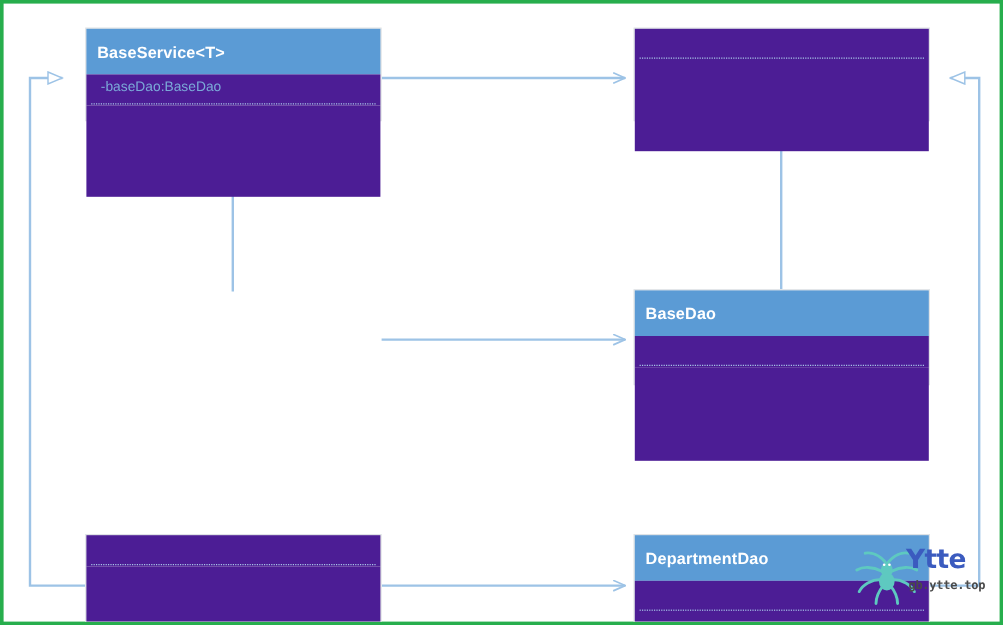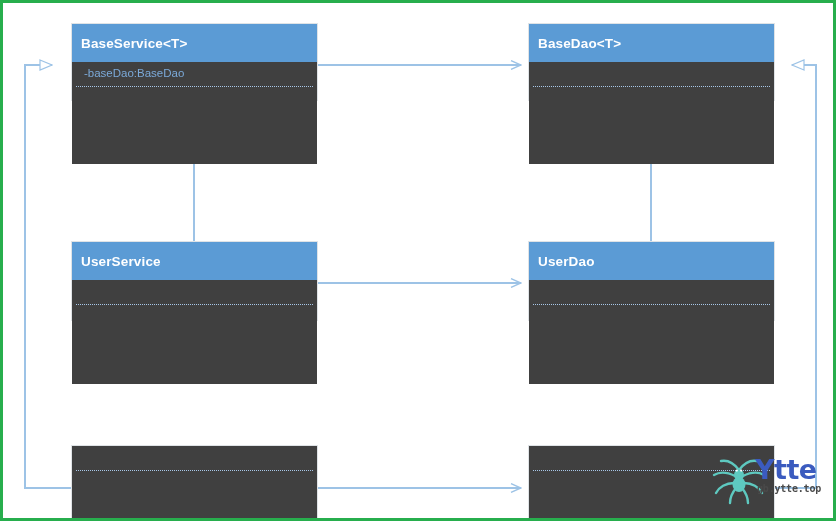--- a/index.html
+++ b/index.html
@@ -41,21 +41,21 @@
     letter-spacing: 0.15px;
     padding: 0 9px;
     display: flex;
     align-items: center;
     box-sizing: border-box;
     height: 38px;
   }
   .uml-compartment {
     box-sizing: border-box;
     position: relative;
-    background: #404040;
+    background: #4c1d95;
   }
   .uml-attrs {
     height: 26px;
     padding: 4px 9px 0 12px;
   }
   .uml-attr-line {
     color: #7ba9d8;
     font-size: 11.5px;
     line-height: 15px;
     white-space: nowrap;
@@ -79,21 +79,21 @@
     height: 50px;
     z-index: 40;
     pointer-events: none;
   }
   #watermark .wm-text {
     position: absolute;
     left: 46px;
     top: -2px;
     font-family: "DejaVu Sans", sans-serif;
     font-weight: bold;
-    font-size: 27px;
+    font-size: 22px;
     color: #3b5bbf;
     letter-spacing: -0.5px;
   }
   #watermark .wm-url {
     position: absolute;
     left: 48px;
     top: 27px;
     font-family: "DejaVu Sans Mono", monospace;
     font-weight: bold;
     font-size: 10px;
@@ -145,51 +145,44 @@
   <div class="uml-class" style="left:68px; top:20px; width:247px; height:78px;">
     <div class="uml-header">BaseService&lt;T&gt;</div>
     <div class="uml-compartment uml-attrs">
       <div class="uml-attr-line">-baseDao:BaseDao</div>
       <div class="uml-divider" style="top:24px;"></div>
     </div>
     <div class="uml-compartment uml-ops"></div>
   </div>
 
   <div class="uml-class" style="left:525px; top:20px; width:247px; height:78px;">
-    <div class="uml-header">BaseDao&lt;T&gt;</div>
-    <div class="uml-compartment uml-attrs">
-      <div class="uml-divider" style="top:24px;"></div>
-    </div>
-    <div class="uml-compartment uml-ops"></div>
-  </div>
-
-  <div class="uml-class" style="left:68px; top:238px; width:247px; height:80px;">
-    <div class="uml-header">UserService</div>
-    <div class="uml-compartment uml-attrs">
-      <div class="uml-divider" style="top:24px;"></div>
-    </div>
-    <div class="uml-compartment uml-ops"></div>
-  </div>
+    <div class="uml-compartment uml-attrs">
+      <div class="uml-divider" style="top:24px;"></div>
+    </div>
+    <div class="uml-compartment uml-ops"></div>
+  </div>
+
 
   <div class="uml-class" style="left:525px; top:238px; width:247px; height:80px;">
-    <div class="uml-header">UserDao</div>
+    <div class="uml-header">BaseDao</div>
     <div class="uml-compartment uml-attrs">
       <div class="uml-divider" style="top:24px;"></div>
     </div>
     <div class="uml-compartment uml-ops"></div>
   </div>
 
   <div class="uml-class" style="left:68px; top:442px; width:247px; height:80px;">
     <div class="uml-compartment uml-attrs">
       <div class="uml-divider" style="top:24px;"></div>
     </div>
     <div class="uml-compartment uml-ops"></div>
   </div>
 
   <div class="uml-class" style="left:525px; top:442px; width:247px; height:80px;">
+    <div class="uml-header">DepartmentDao</div>
     <div class="uml-compartment uml-attrs">
       <div class="uml-divider" style="top:24px;"></div>
     </div>
     <div class="uml-compartment uml-ops"></div>
   </div>
 
   <div id="watermark">
     <svg class="wm-logo" width="60" height="50" viewBox="0 0 60 50">
       <g stroke="#5ec9c0" stroke-width="2.4" fill="none" stroke-linecap="round">
         <path d="M30,14 C24,6 17,4 12,5"></path>

